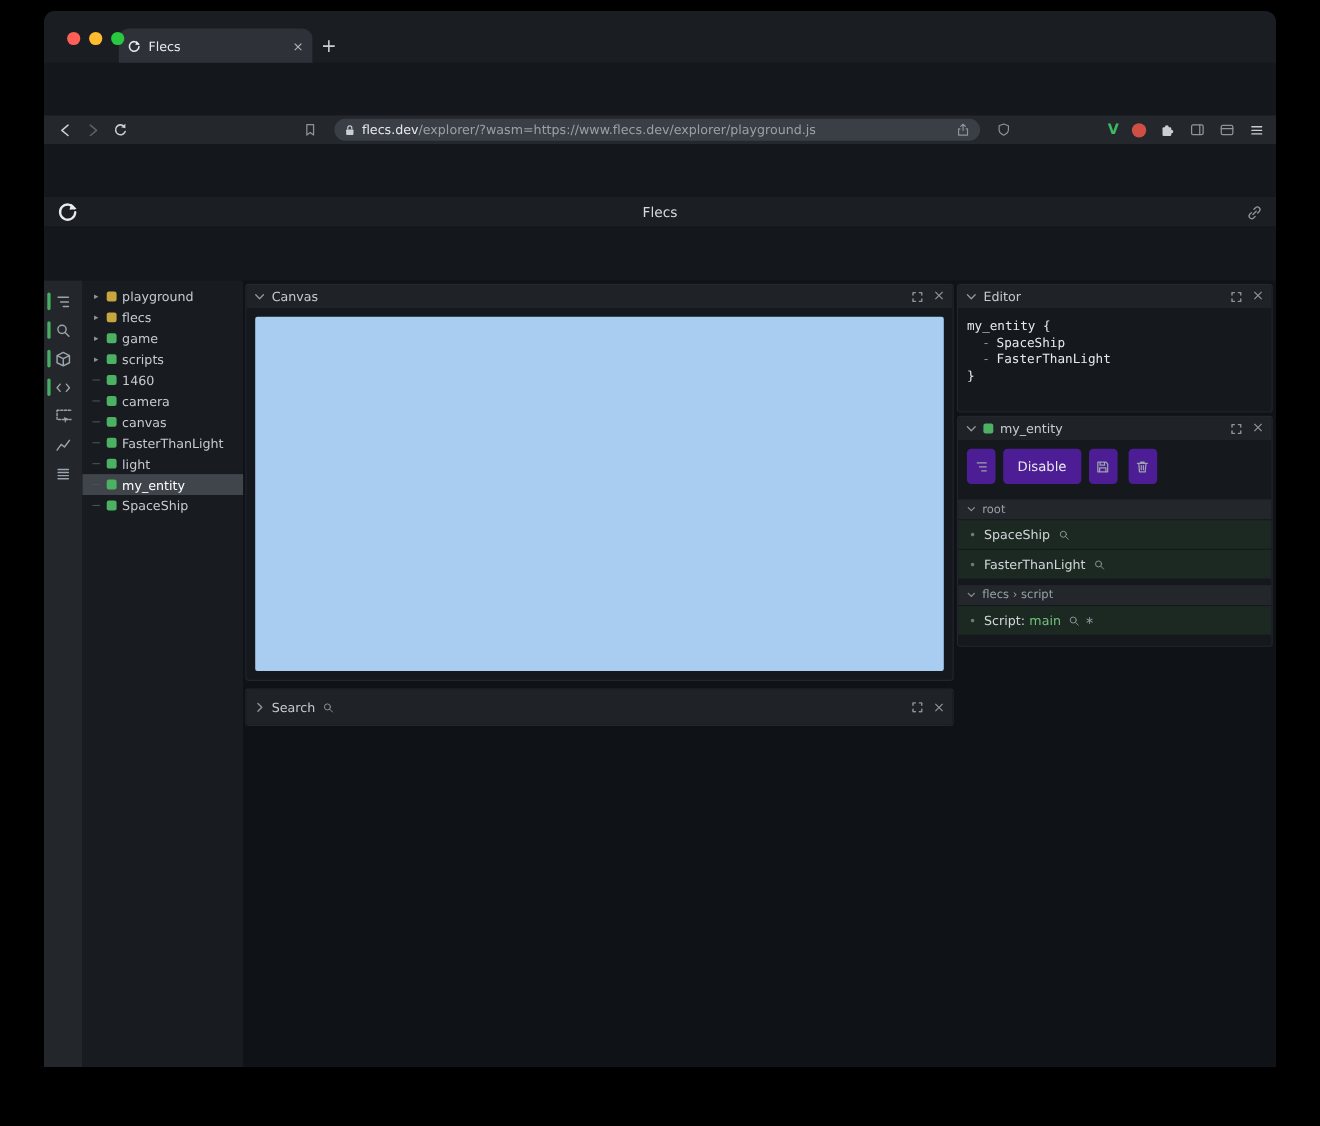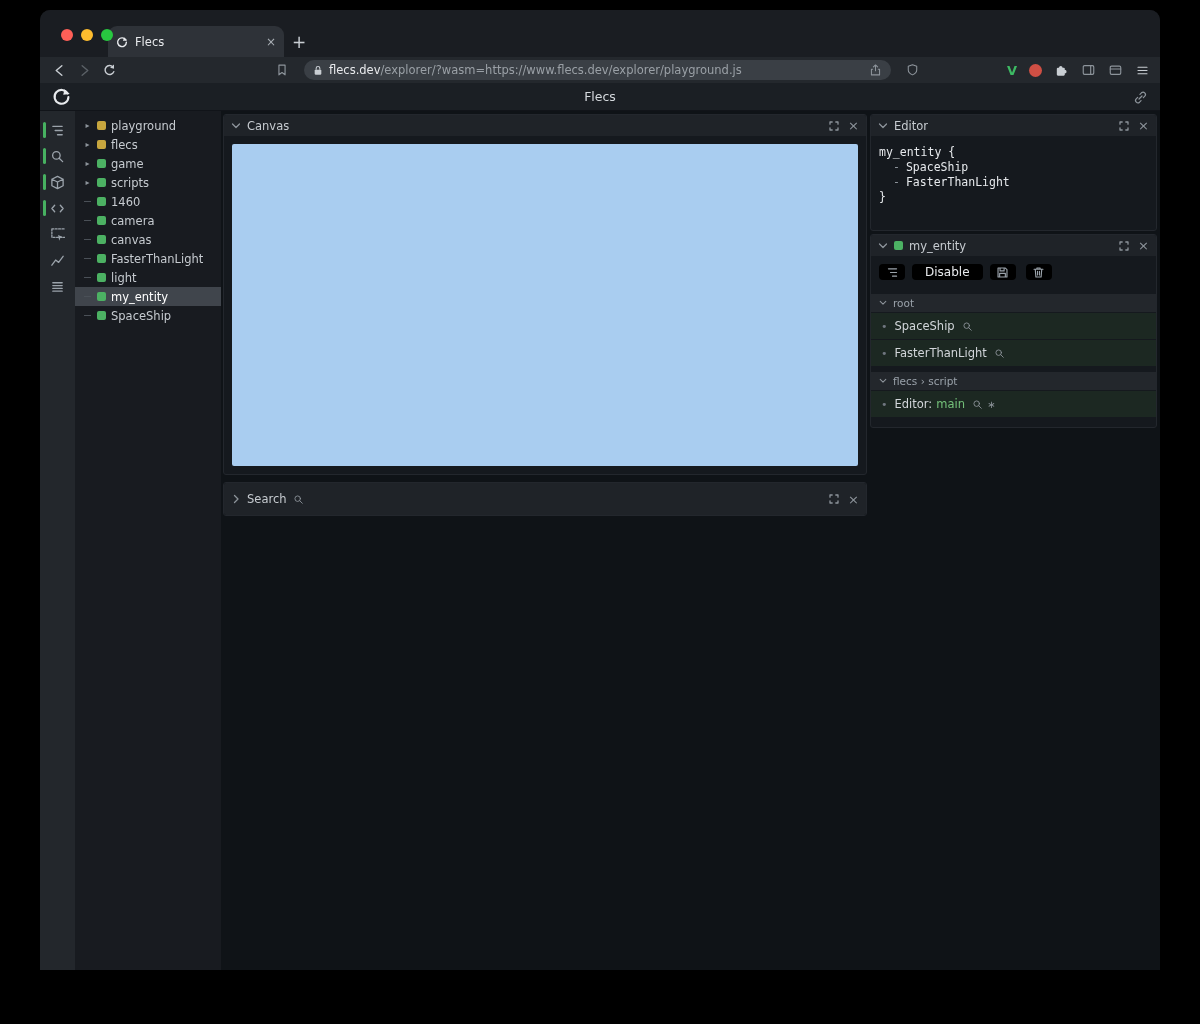--- a/index.html
+++ b/index.html
@@ -2,21 +2,21 @@
 <html><head>
 <meta charset="utf-8">
 <style>
   * { margin:0; padding:0; box-sizing:border-box; }
   html,body { width:1200px; height:1024px; background:#000; overflow:hidden;
               font-family:"DejaVu Sans","Liberation Sans",sans-serif; }
   svg { display:block; }
 
   .window { position:absolute; left:40px; top:10px; width:1120px; height:960px;
             background:#14171c; border-radius:10px 10px 0 0; overflow:hidden;
-            display:flex; flex-direction:column; }
+            display:flex; flex-direction:column;gap:48px; }
 
   
   .tabbar { height:47px; background:#1a1d22; position:relative; display:flex; align-items:flex-end; flex:none; }
   .lights { position:absolute; left:21px; top:19px; display:flex; gap:8px; }
   .light { width:12px; height:12px; border-radius:50%; }
   .light.red{background:#ff5f57;} .light.yellow{background:#febc2e;} .light.green{background:#28c840;}
   .tab { margin-left:68px; width:176px; height:31px; background:#2e3238; border-radius:9px 9px 0 0;
          display:flex; align-items:center; gap:7px; padding:0 8px; }
   .tab-title { flex:1; font-size:11.5px; color:#e8eaed; }
   .tab-close { color:#aab0b6; font-size:12px; line-height:1; cursor:default; }
@@ -73,21 +73,21 @@
   .searchpanel .phead { height:32px; }
 
   
   .codebody { padding:9px 8px; font-family:"DejaVu Sans Mono","Liberation Mono",monospace;
               font-size:11.5px; line-height:15px; color:#e6e9ec; height:94px; }
   .cl.indent { padding-left:14px; }
   .cdash { color:#8d949b; margin-right:6px; }
 
   
   .toolbar { display:flex; align-items:center; gap:7px; padding:8px; }
-  .ibtn { height:16px; min-width:26px; background:#000000; border:none; border-radius:4px;
+  .ibtn { height:32px; min-width:26px; background:#4c1d95; border:none; border-radius:4px;
           display:flex; align-items:center; justify-content:center; padding:0 6px; }
   .ibtn.text { padding:0 13px; font-size:12px; color:#e8eaed; font-family:inherit; }
   .isect { height:18px; background:#23272c; display:flex; align-items:center; gap:6px;
            padding:0 8px; font-size:10.5px; color:#9aa2aa; margin-top:6px; }
   .isect:first-of-type { margin-top:0; }
   .irow { height:26px; margin-top:1px; background:#1c2822; display:flex; align-items:center;
           gap:7px; padding:0 10px; font-size:11.5px; color:#d2d6da; }
   .bullet { color:#707780; font-size:11px; }
   .greenname { color:#74c27a; }
   .tinyicon { color:#8d949b; font-size:10px; }
@@ -417,21 +417,21 @@
           </div>
 
           <div class="isect">
             <svg width="8" height="8" viewBox="0 0 10 10">
                 <polyline points="1.5,3 5,6.5 8.5,3" class="stroke gray"></polyline>
               </svg>
             <span>flecs › script</span>
           </div>
           <div class="irow">
             <span class="bullet">•</span>
-            <span>Editor:</span>
+            <span>Script:</span>
             <span class="greenname" style="margin-left:-3px;">main</span>
             <svg width="11" height="11" viewBox="0 0 16 16">
                 <circle cx="6.8" cy="6.8" r="4" class="stroke gray"></circle>
                 <line x1="9.8" y1="9.8" x2="13.5" y2="13.5" class="stroke gray"></line>
               </svg>
             <span class="tinyicon" style="margin-left:-3px;">∗</span>
           </div>
         </div>
       </div>
 

